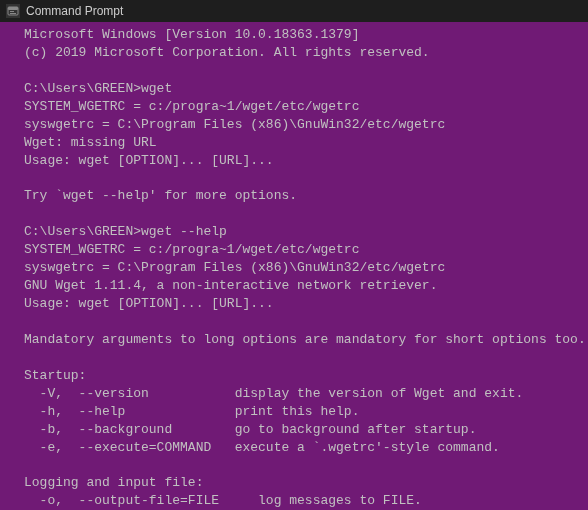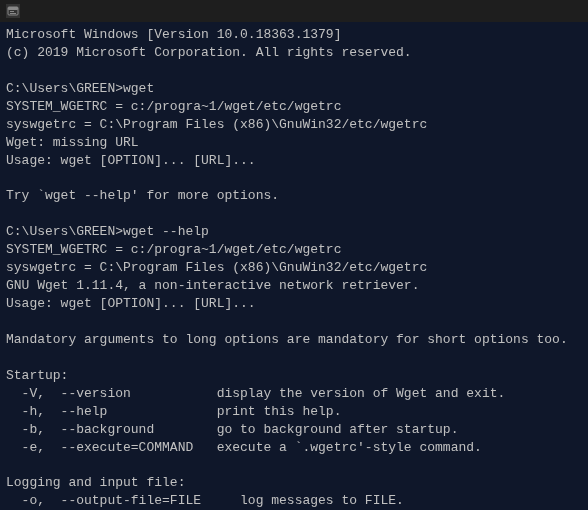--- a/index.html
+++ b/index.html
@@ -36,25 +36,25 @@
       color: #ccc;
     }
 
     .title-bar-text {
       color: #ccc;
       font-size: 12px;
       font-family: 'Segoe UI', Arial, sans-serif;
     }
 
     .terminal {
-      background: #0f172a;
+      background: #701a75;
       color: #c0c0c0;
       font-size: 13px;
       line-height: 1.38;
-      padding: 4px 6px;
+      padding: 4px 24px;
       height: calc(510px - 22px);
       overflow: hidden;
       white-space: pre;
     }
 
     .line {
       display: block;
     }
   </style>
 </head>
@@ -62,15 +62,16 @@
 
 <div class="title-bar">
   <div class="title-bar-icon">
     <svg width="12" height="12" viewBox="0 0 12 12">
       <rect x="1" y="2" width="10" height="8" rx="1" fill="none" stroke="#888" stroke-width="1"></rect>
       <rect x="1" y="2" width="10" height="3" rx="1" fill="#888"></rect>
       <rect x="3" y="6" width="4" height="1" fill="#888"></rect>
       <rect x="3" y="8" width="6" height="1" fill="#888"></rect>
     </svg>
   </div>
+  <span class="title-bar-text">Command Prompt</span>
 </div>
 
 <div class="terminal" id="terminal-output"><span class="line">Microsoft Windows [Version 10.0.18363.1379]</span><span class="line">(c) 2019 Microsoft Corporation. All rights reserved.</span><span class="line">&nbsp;</span><span class="line">C:\Users\GREEN&gt;wget</span><span class="line">SYSTEM_WGETRC = c:/progra~1/wget/etc/wgetrc</span><span class="line">syswgetrc = C:\Program Files (x86)\GnuWin32/etc/wgetrc</span><span class="line">Wget: missing URL</span><span class="line">Usage: wget [OPTION]... [URL]...</span><span class="line">&nbsp;</span><span class="line">Try `wget --help' for more options.</span><span class="line">&nbsp;</span><span class="line">C:\Users\GREEN&gt;wget --help</span><span class="line">SYSTEM_WGETRC = c:/progra~1/wget/etc/wgetrc</span><span class="line">syswgetrc = C:\Program Files (x86)\GnuWin32/etc/wgetrc</span><span class="line">GNU Wget 1.11.4, a non-interactive network retriever.</span><span class="line">Usage: wget [OPTION]... [URL]...</span><span class="line">&nbsp;</span><span class="line">Mandatory arguments to long options are mandatory for short options too.</span><span class="line">&nbsp;</span><span class="line">Startup:</span><span class="line">  -V,  --version           display the version of Wget and exit.</span><span class="line">  -h,  --help              print this help.</span><span class="line">  -b,  --background        go to background after startup.</span><span class="line">  -e,  --execute=COMMAND   execute a `.wgetrc'-style command.</span><span class="line">&nbsp;</span><span class="line">Logging and input file:</span><span class="line">  -o,  --output-file=FILE     log messages to FILE.</span></div>
 
 </body></html>

